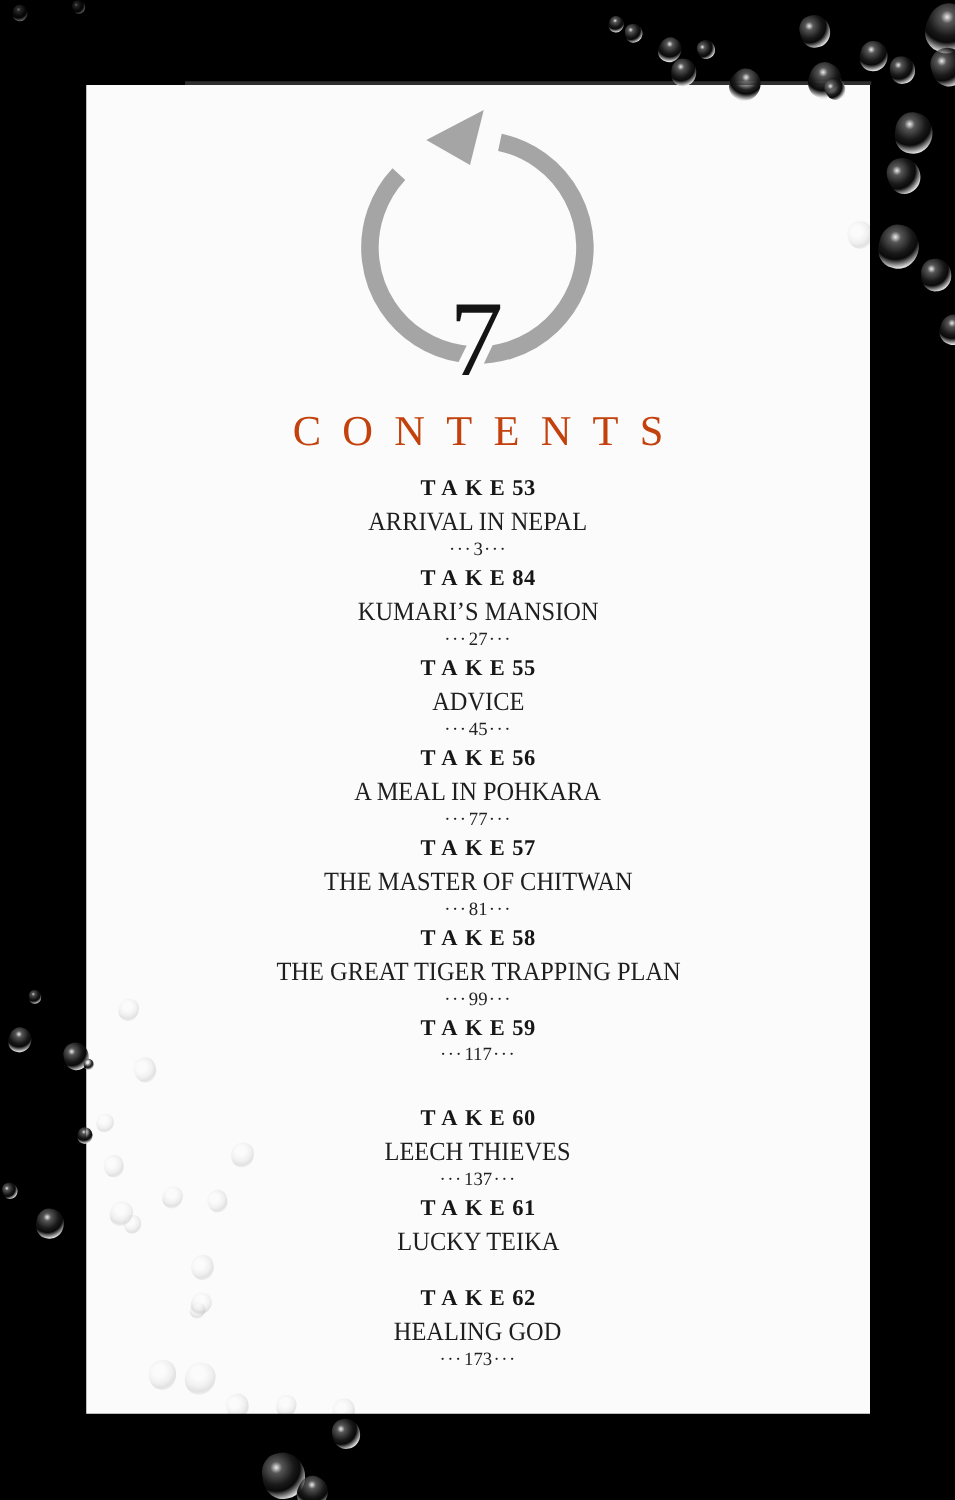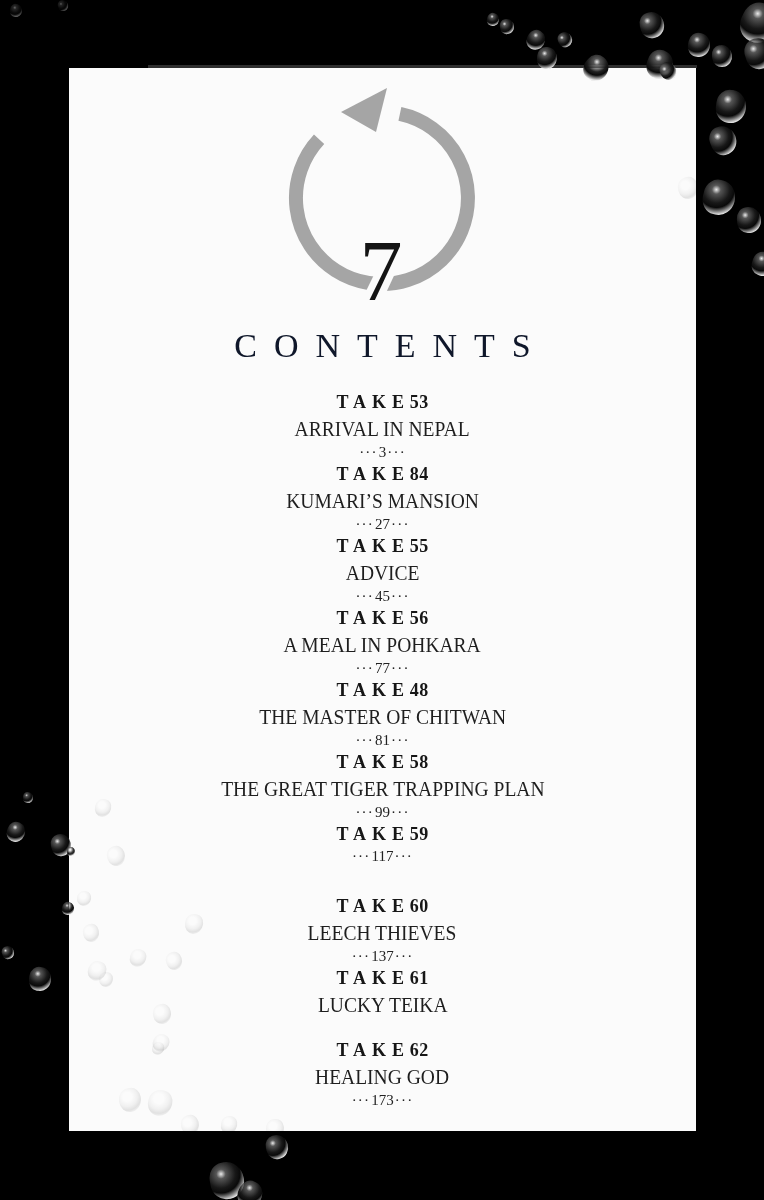--- a/index.html
+++ b/index.html
@@ -11,25 +11,25 @@
     position:absolute;left:69px;top:68px;width:627px;height:1063px;
     background:#fbfbfb;
   }
   .paper-edge{
     position:absolute;left:148px;top:65px;width:549px;height:3px;
     background:#3f3f3f;opacity:.75;
   }
   .logo-svg{position:absolute;left:0;top:0;width:627px;height:252px;}
   .contents-title{
     position:absolute;left:0;right:0;top:258px;margin:0;
-    text-align:center;font-size:34px;font-weight:400;color:#0f172a;
+    text-align:center;font-size:34px;font-weight:400;color:#c2410c;
     letter-spacing:.5em;line-height:40px;padding-left:.5em;
     font-family:"Liberation Serif","DejaVu Serif",serif;
   }
-  .entries{position:absolute;left:0;right:0;top:322px;}
+  .entries{position:absolute;left:0;right:0;top:310px;}
   .entry{height:72px;text-align:center;color:#1e1e1e;}
   .take-line{line-height:25px;font-size:18px;font-weight:700;color:#161616;}
   .take-word{letter-spacing:.33em;}
   .take-num{letter-spacing:.02em;}
   .title-line{line-height:28px;font-size:21px;white-space:nowrap;}
   .title-text{display:inline-block;transform:scaleX(.93);transform-origin:center;}
   .page-line{line-height:19px;font-size:15px;color:#222;}
   .dots{letter-spacing:.08em;}
   .pnum{padding:0 1px;}
   .drop{position:absolute;}
@@ -79,21 +79,21 @@
           <div class="take-line"><span class="take-word">TAKE</span><span class="take-num">55</span></div>
           <div class="title-line"><span class="title-text">ADVICE</span></div>
           <div class="page-line"><span class="dots">···</span><span class="pnum">45</span><span class="dots">···</span></div>
         </div>
         <div class="entry">
           <div class="take-line"><span class="take-word">TAKE</span><span class="take-num">56</span></div>
           <div class="title-line"><span class="title-text">A MEAL IN POHKARA</span></div>
           <div class="page-line"><span class="dots">···</span><span class="pnum">77</span><span class="dots">···</span></div>
         </div>
         <div class="entry">
-          <div class="take-line"><span class="take-word">TAKE</span><span class="take-num">48</span></div>
+          <div class="take-line"><span class="take-word">TAKE</span><span class="take-num">57</span></div>
           <div class="title-line"><span class="title-text">THE MASTER OF CHITWAN</span></div>
           <div class="page-line"><span class="dots">···</span><span class="pnum">81</span><span class="dots">···</span></div>
         </div>
         <div class="entry">
           <div class="take-line"><span class="take-word">TAKE</span><span class="take-num">58</span></div>
           <div class="title-line"><span class="title-text">THE GREAT TIGER TRAPPING PLAN</span></div>
           <div class="page-line"><span class="dots">···</span><span class="pnum">99</span><span class="dots">···</span></div>
         </div>
         <div class="entry">
           <div class="take-line"><span class="take-word">TAKE</span><span class="take-num">59</span></div>

